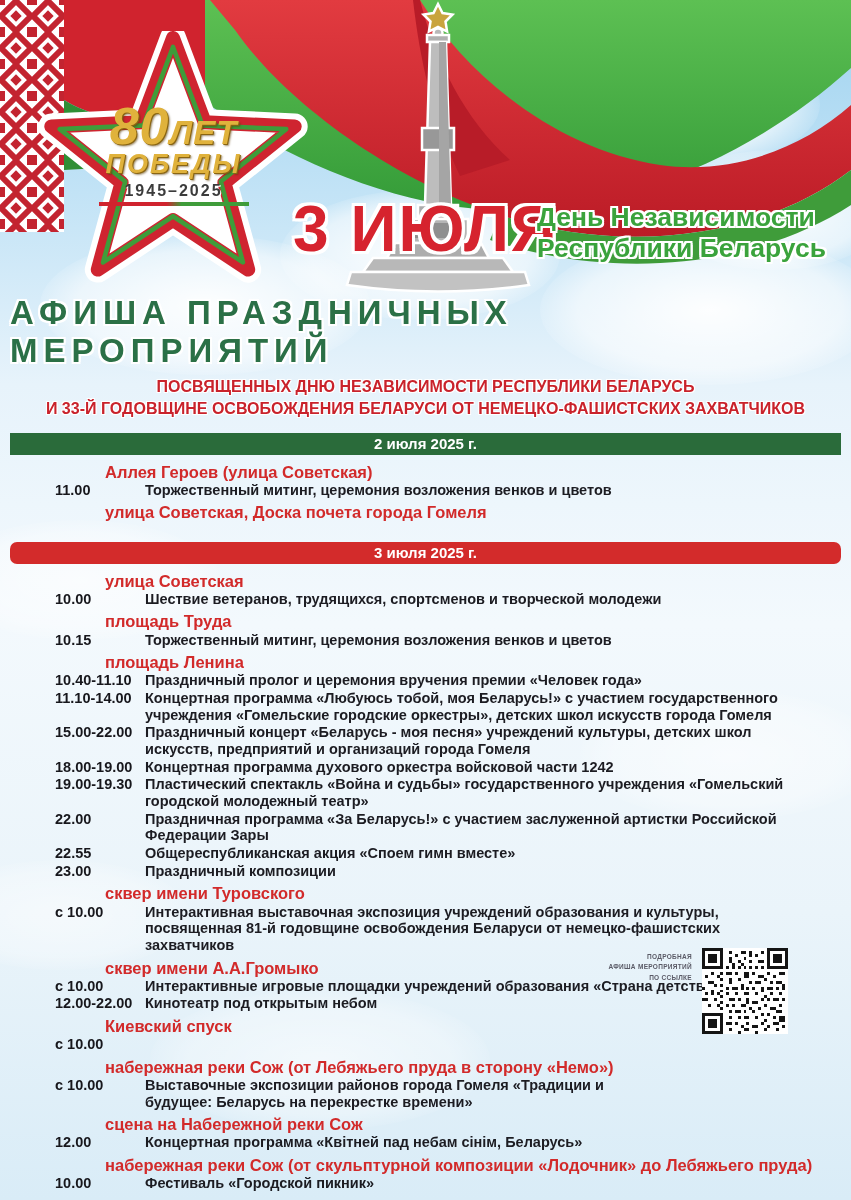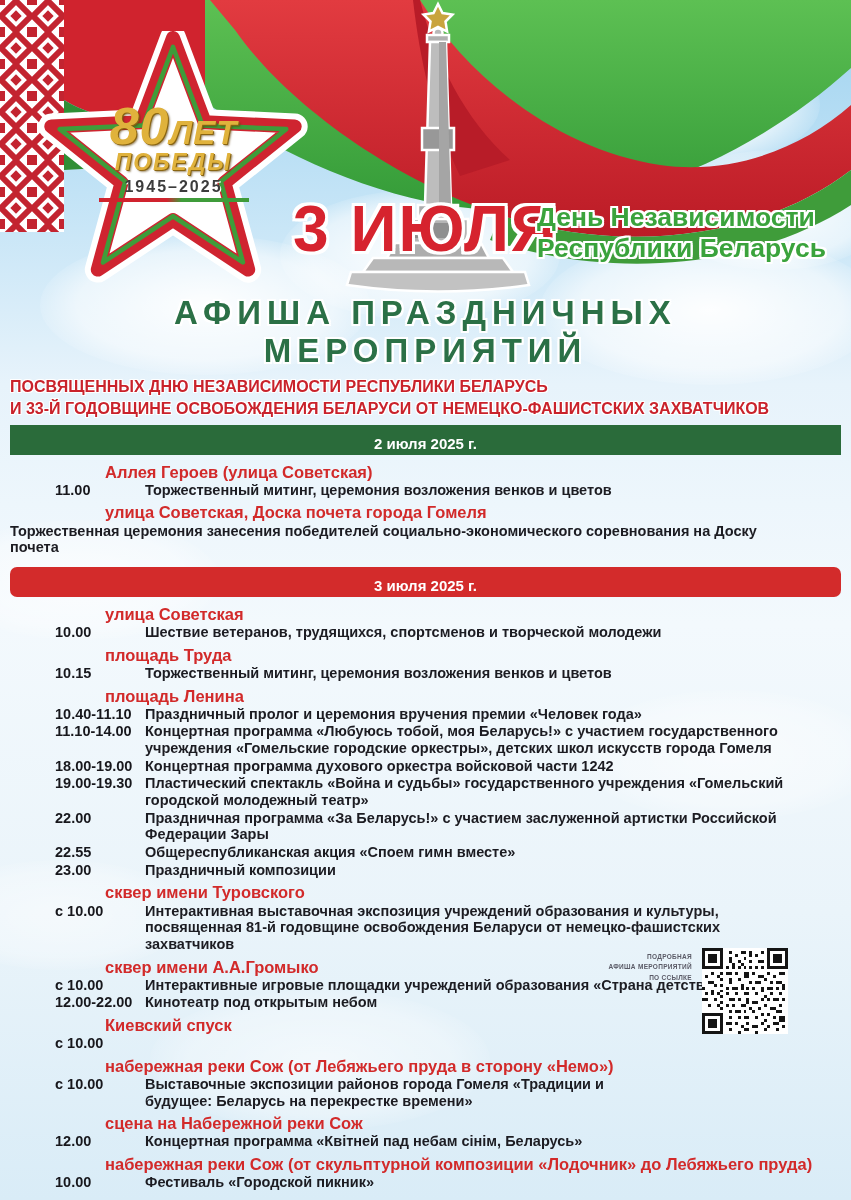--- a/index.html
+++ b/index.html
@@ -21,42 +21,42 @@
   .hero{position:absolute;left:0;top:0;width:851px;height:300px;}
   .ribbon{position:absolute;left:0;top:0;z-index:1;}
   .ornament{position:absolute;left:0;top:0;z-index:2;}
   .star-wrap{position:absolute;left:18px;top:31px;width:320px;height:255px;z-index:3;}
   .star-svg{position:absolute;left:0;top:0;}
   .star-text{position:absolute;left:38px;top:72px;width:235px;text-align:center;z-index:4;
              font-weight:bold;font-style:italic;color:#e0b23c;
              text-shadow:1px 1px 0 #8a6511,2px 2px 2px rgba(90,60,5,.55);}
   .star-text .l1{font-size:52px;line-height:.9;letter-spacing:1px;}
   .star-text .l1 .glet{font-size:33px;}
-  .star-text .l2{font-size:23px;line-height:1.05;letter-spacing:2px;}
+  .star-text .l2{font-size:27px;line-height:1.05;letter-spacing:2px;}
   .star-text .years{font-style:normal;font-size:16px;letter-spacing:2px;color:#3c3c3c;
                     text-shadow:1px 1px 0 #fff;margin-top:4px;}
   .star-text .years-bar{height:4px;width:150px;margin:2px auto 0;
                     background:linear-gradient(90deg,#d0232e 0%,#d0232e 45%,#3f9c3a 55%,#3f9c3a 100%);}
   .monument{position:absolute;left:343px;top:0;z-index:4;}
   .date-big{position:absolute;left:293px;top:192px;z-index:5;font-size:64px;font-weight:bold;letter-spacing:2px;
             color:#d6232e;
             text-shadow:-3px -3px 0 #fff,3px -3px 0 #fff,-3px 3px 0 #fff,3px 3px 0 #fff,0 -3px 0 #fff,0 3px 0 #fff,-3px 0 0 #fff,3px 0 0 #fff;}
   .holiday{position:absolute;left:537px;top:202px;z-index:5;font-size:26.5px;font-weight:bold;line-height:1.16;
            color:#3aa33c;
            text-shadow:-2px -2px 0 #fff,2px -2px 0 #fff,-2px 2px 0 #fff,2px 2px 0 #fff,0 -2px 0 #fff,0 2px 0 #fff,-2px 0 0 #fff,2px 0 0 #fff;}
 
   main{position:relative;z-index:5;padding:294px 10px 0;}
-  h1{margin:0;text-align:center;font-size:33px;font-weight:bold;letter-spacing:6px;color:#2b7046;
+  h1{margin:0;font-size:33px;font-weight:bold;letter-spacing:6px;color:#2b7046;
      text-shadow:-2px -2px 0 #fff,2px -2px 0 #fff,-2px 2px 0 #fff,2px 2px 0 #fff,0 -2px 0 #fff,0 2px 0 #fff,-2px 0 0 #fff,2px 0 0 #fff;}
-  .sub{text-align:left;font-weight:bold;color:#c9222b;font-size:16px;line-height:1.3;
+  .sub{text-align:center;font-weight:bold;color:#c9222b;font-size:16px;line-height:1.3;
        text-shadow:-1px -1px 0 #fff,1px -1px 0 #fff,-1px 1px 0 #fff,1px 1px 0 #fff;}
   .red1{margin-top:7px;}
   .red2{margin-top:1px;}
-  .band{margin-top:5px;background:#2a6b3a;color:#fff;text-align:center;font-weight:bold;font-size:15px;
-        padding:10px 0 3px;}
+  .band{margin-top:13px;background:#2a6b3a;color:#fff;text-align:center;font-weight:bold;font-size:15px;
+        padding:2px 0 3px;}
   .band.red{background:#d32b2b;border-radius:7px;}
   .sched{padding:3px 0 5px;}
   .loc{margin:5px 0 1px 95px;color:#d22a2a;font-weight:bold;font-size:16.5px;line-height:1.1;}
   .row{display:flex;margin:1px 0;}
   .time{flex:none;width:135px;padding-left:45px;box-sizing:border-box;font-weight:bold;font-size:14.5px;
         line-height:1.15;color:#17171c;white-space:nowrap;}
   .desc{flex:1;font-weight:bold;font-size:14.5px;line-height:1.15;color:#1c1c22;padding-right:50px;}
   .desc.narrow{max-width:500px;}
   .qr-label{position:absolute;left:598px;top:952px;width:94px;z-index:6;text-align:right;
             font-size:6.5px;font-weight:bold;color:#5a5a66;line-height:1.6;letter-spacing:.3px;}
@@ -159,21 +159,20 @@
 
     <div class="band">2 июля 2025 г.</div>
     <section class="sched">
       <div class="loc">Аллея Героев (улица Советская)</div>
       <div class="row">
         <div class="time">11.00</div>
         <div class="desc">Торжественный митинг, церемония возложения венков и цветов</div>
       </div>
       <div class="loc">улица Советская, Доска почета города Гомеля</div>
       <div class="row">
-        <div class="desc">Торжественная церемония занесения победителей социально-экономического соревнования на Доску почета</div>
       </div>
     </section>
 
     <div class="band red">3 июля 2025 г.</div>
     <section class="sched">
       <div class="loc">улица Советская</div>
       <div class="row">
         <div class="time">10.00</div>
         <div class="desc">Шествие ветеранов, трудящихся, спортсменов и творческой молодежи</div>
       </div>
@@ -183,20 +182,24 @@
         <div class="desc">Торжественный митинг, церемония возложения венков и цветов</div>
       </div>
       <div class="loc">площадь Ленина</div>
       <div class="row">
         <div class="time">10.40-11.10</div>
         <div class="desc">Праздничный пролог и церемония вручения премии «Человек года»</div>
       </div>
       <div class="row">
         <div class="time">11.10-14.00</div>
         <div class="desc">Концертная программа «Любуюсь тобой, моя Беларусь!» с участием государственного учреждения «Гомельские городские оркестры», детских школ искусств города Гомеля</div>
+      </div>
+      <div class="row">
+        <div class="time">15.00-22.00</div>
+        <div class="desc">Праздничный концерт «Беларусь - моя песня» учреждений культуры, детских школ искусств, предприятий и организаций города Гомеля</div>
       </div>
       <div class="row">
         <div class="time">18.00-19.00</div>
         <div class="desc">Концертная программа духового оркестра войсковой части 1242</div>
       </div>
       <div class="row">
         <div class="time">19.00-19.30</div>
         <div class="desc">Пластический спектакль «Война и судьбы» государственного учреждения «Гомельский городской молодежный театр»</div>
       </div>
       <div class="row">

